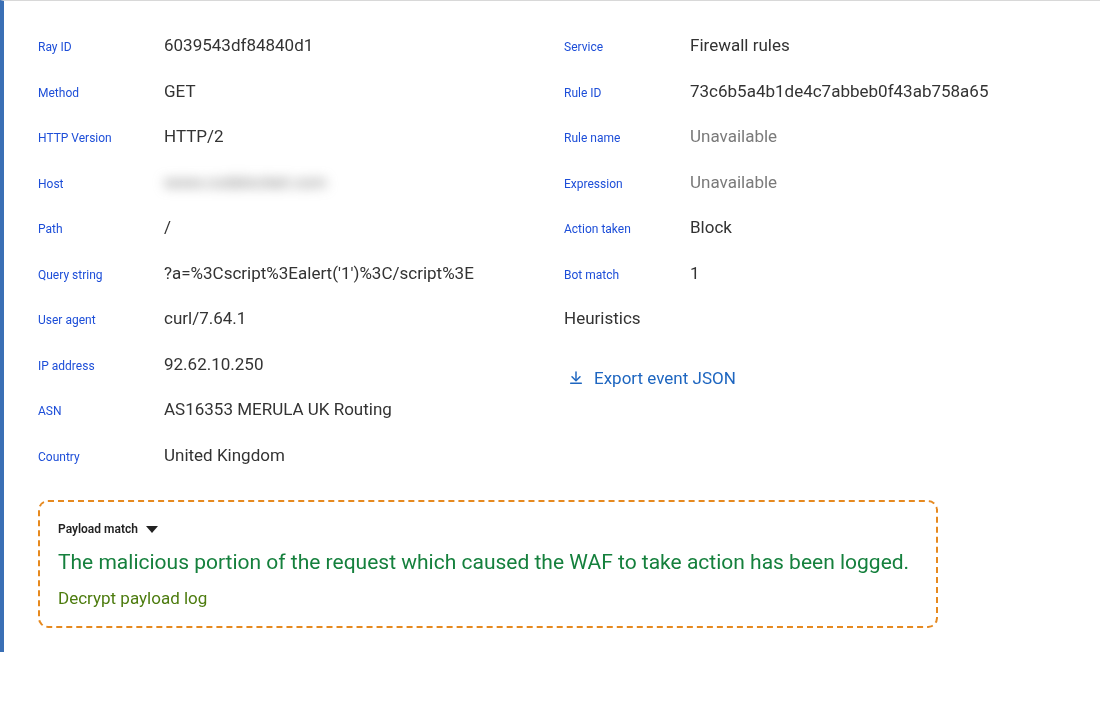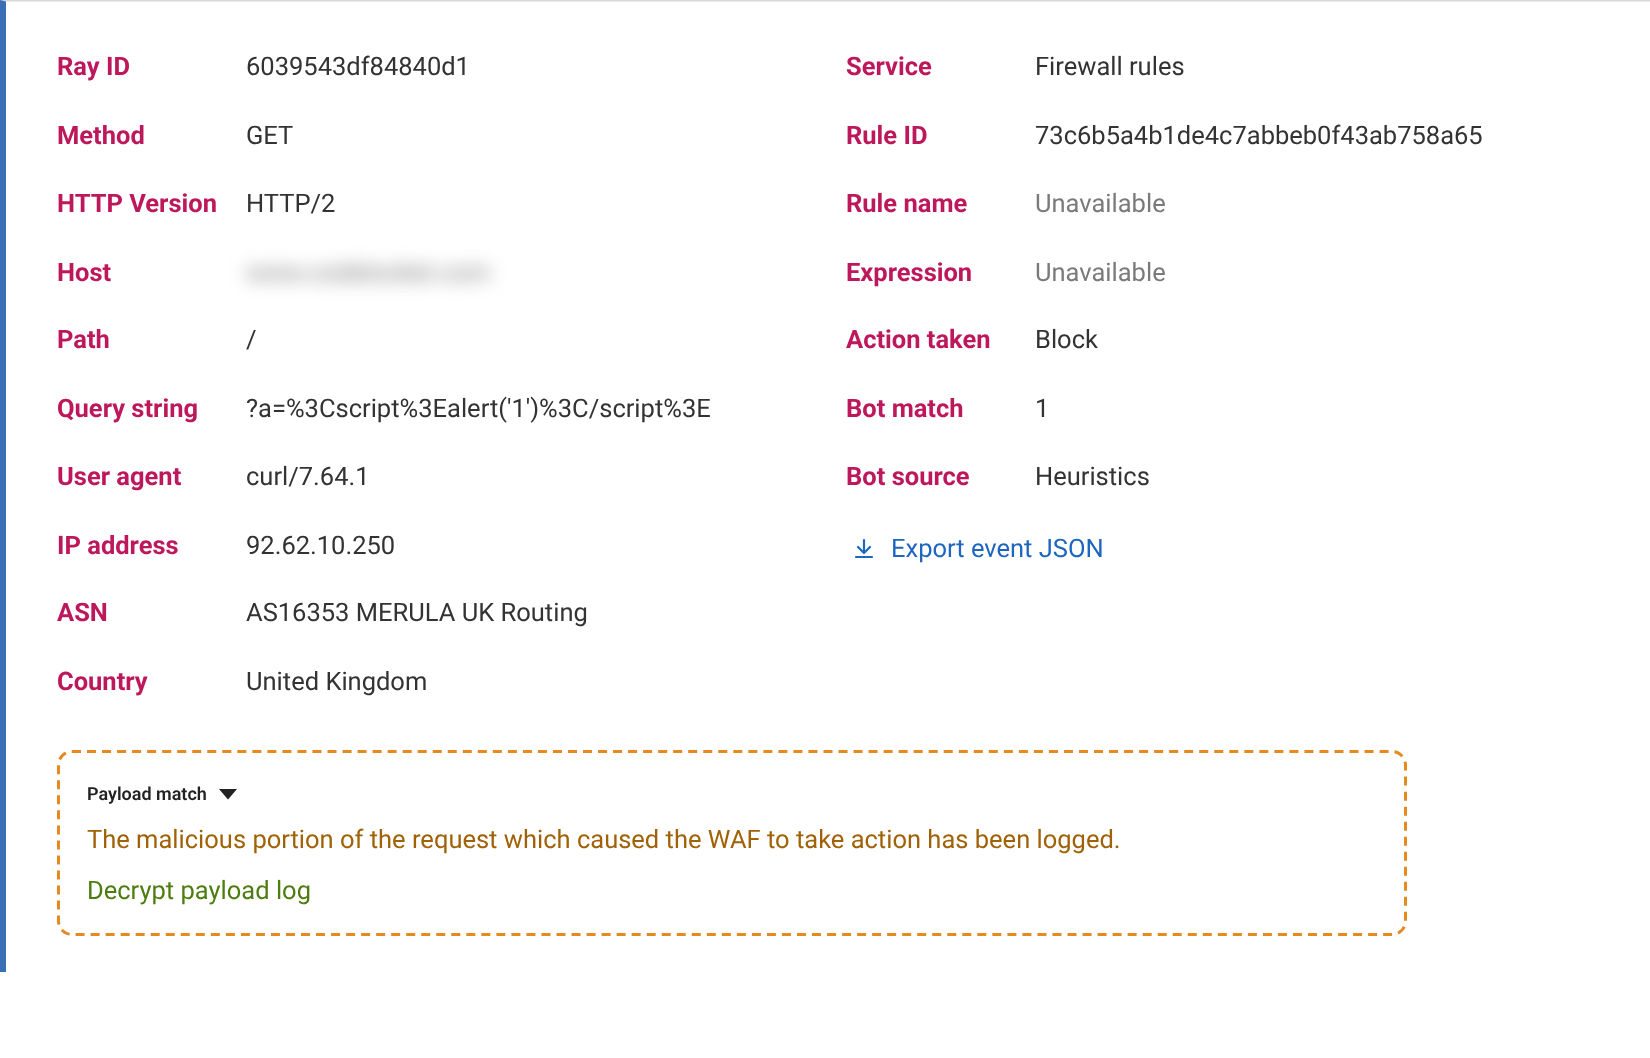--- a/index.html
+++ b/index.html
@@ -28,23 +28,23 @@
   }
   .row {
     display: flex;
     align-items: baseline;
     padding: 10px 0;
     line-height: 1.5;
   }
   .label {
     width: 126px;
     flex: 0 0 126px;
-    font-size: 17px;
-    font-weight: 700;
-    color: #be185d;
+    font-size: 12px;
+    font-weight: 400;
+    color: #1d4ed8;
   }
   .value {
     flex: 1 1 auto;
     font-size: 17px;
     color: #333;
     overflow-wrap: anywhere;
   }
   .value.muted {
     color: #7a7a7a;
   }
@@ -52,21 +52,21 @@
     filter: blur(6px);
     color: #777;
     user-select: none;
   }
   .export-link {
     display: inline-flex;
     align-items: center;
     gap: 10px;
     color: #1e66c0;
     font-size: 17px;
-    margin-top: 14px;
+    margin-top: 26px;
     margin-left: 4px;
     cursor: pointer;
   }
   .dl-icon {
     width: 16px;
     height: 16px;
   }
   .dl-icon path, .dl-icon line, .dl-icon polyline {
     stroke: #1e66c0;
     stroke-width: 2.2;
@@ -93,22 +93,22 @@
   .chevron {
     display: inline-block;
     width: 0;
     height: 0;
     border-left: 6px solid transparent;
     border-right: 6px solid transparent;
     border-top: 7px solid #222;
     margin-left: 2px;
   }
   .payload-desc {
-    font-size: 17px;
-    color: #a16207;
+    font-size: 21px;
+    color: #15803d;
     padding: 8px 0 14px 0;
   }
   .decrypt-link {
     color: #4d7c0f;
     font-size: 17px;
     cursor: pointer;
   }
 </style>
 </head>
 <body>
@@ -178,21 +178,20 @@
       </div>
       <div class="row">
         <span class="label">Action taken</span>
         <span class="value">Block</span>
       </div>
       <div class="row">
         <span class="label">Bot match</span>
         <span class="value">1</span>
       </div>
       <div class="row">
-        <span class="label">Bot source</span>
         <span class="value">Heuristics</span>
       </div>
 
       <div class="export-link">
         <svg class="dl-icon" viewBox="0 0 24 24">
           <line x1="12" y1="3" x2="12" y2="15"></line>
           <polyline points="6,10 12,16 18,10"></polyline>
           <line x1="4" y1="20" x2="20" y2="20"></line>
         </svg>
         <span>Export event JSON</span>

